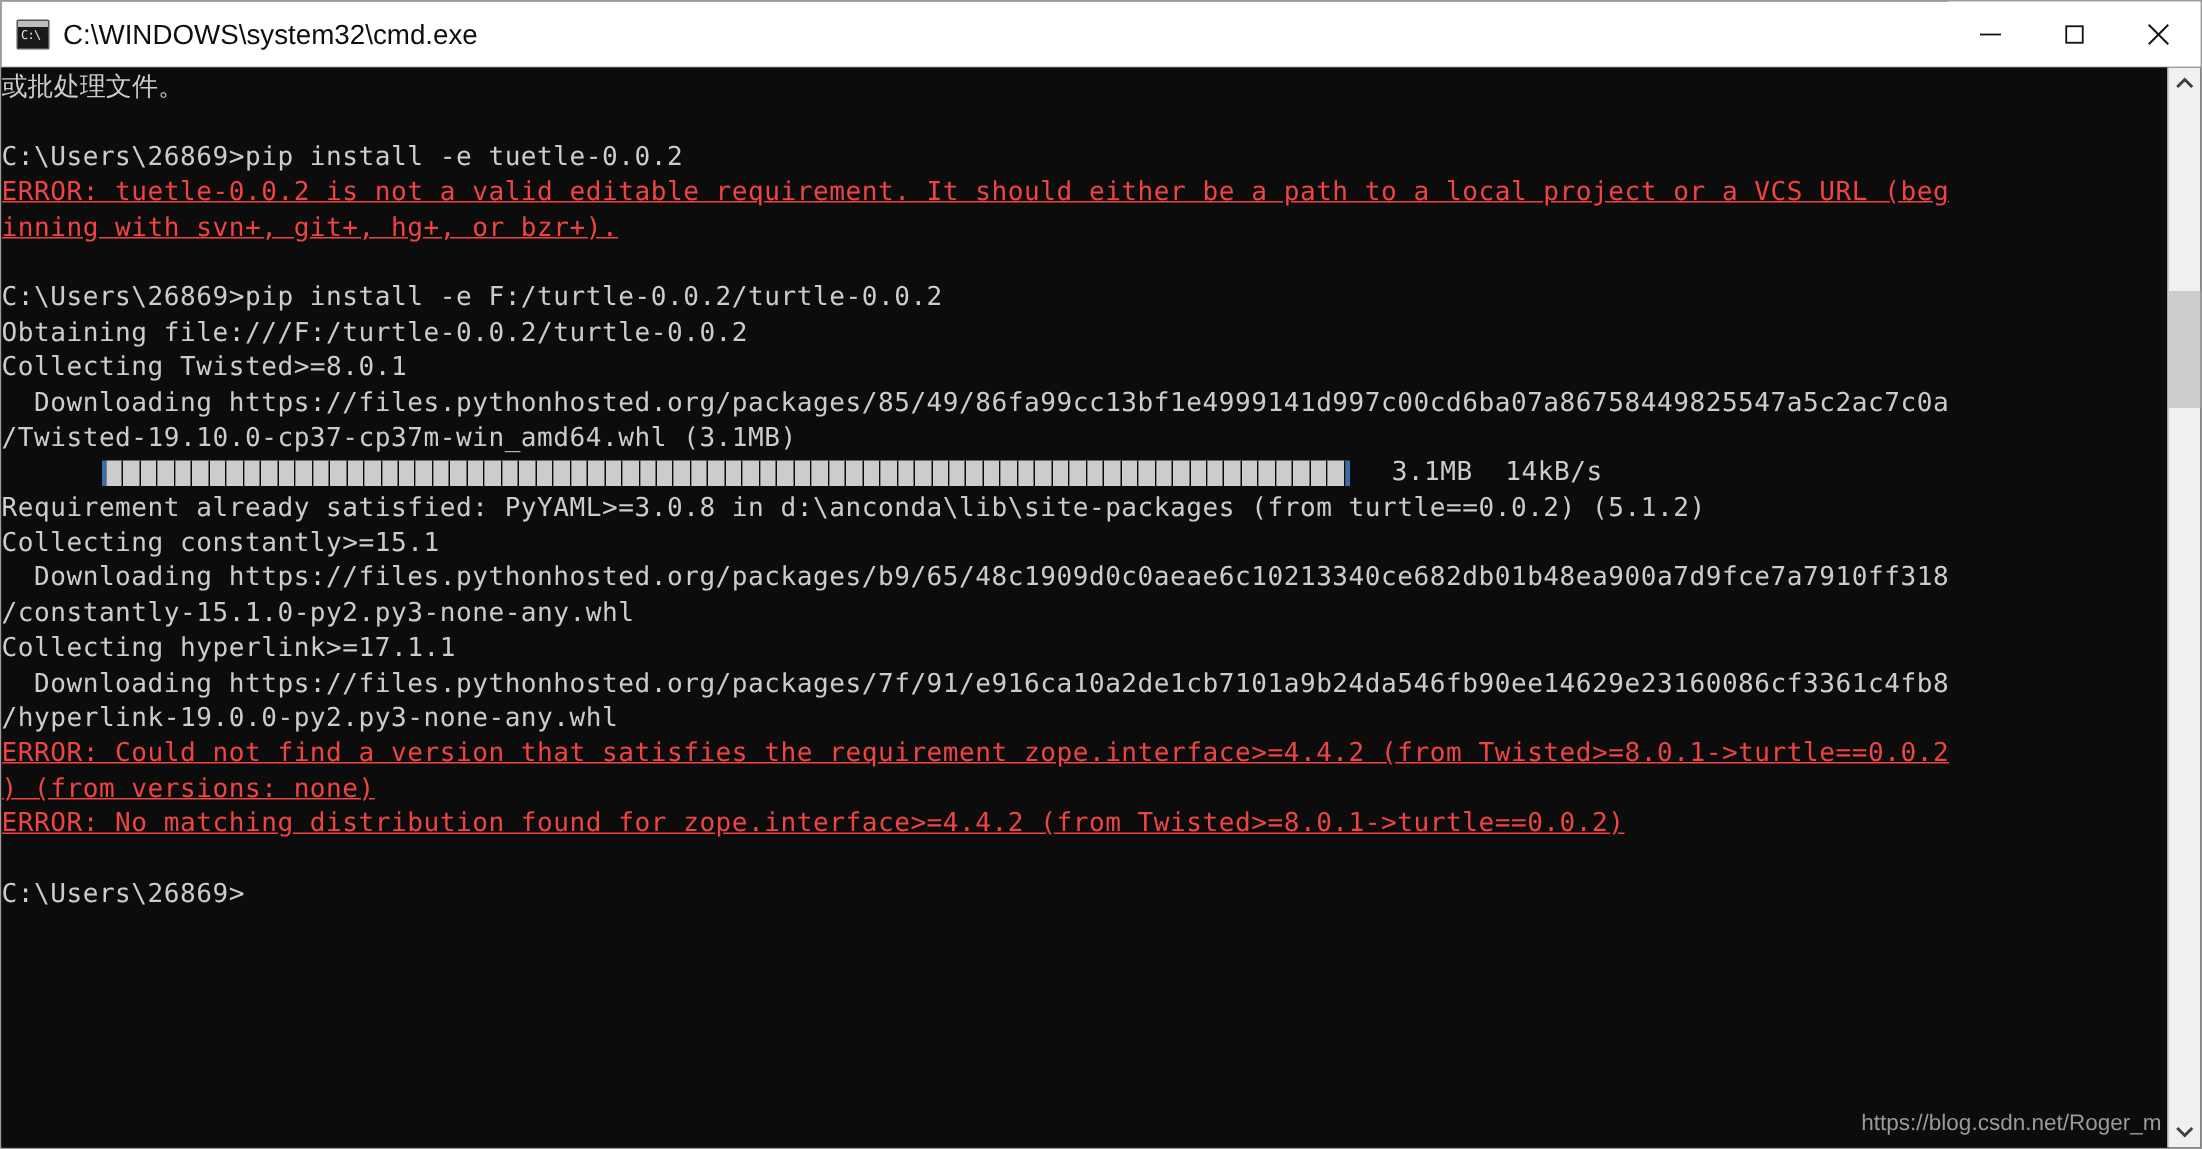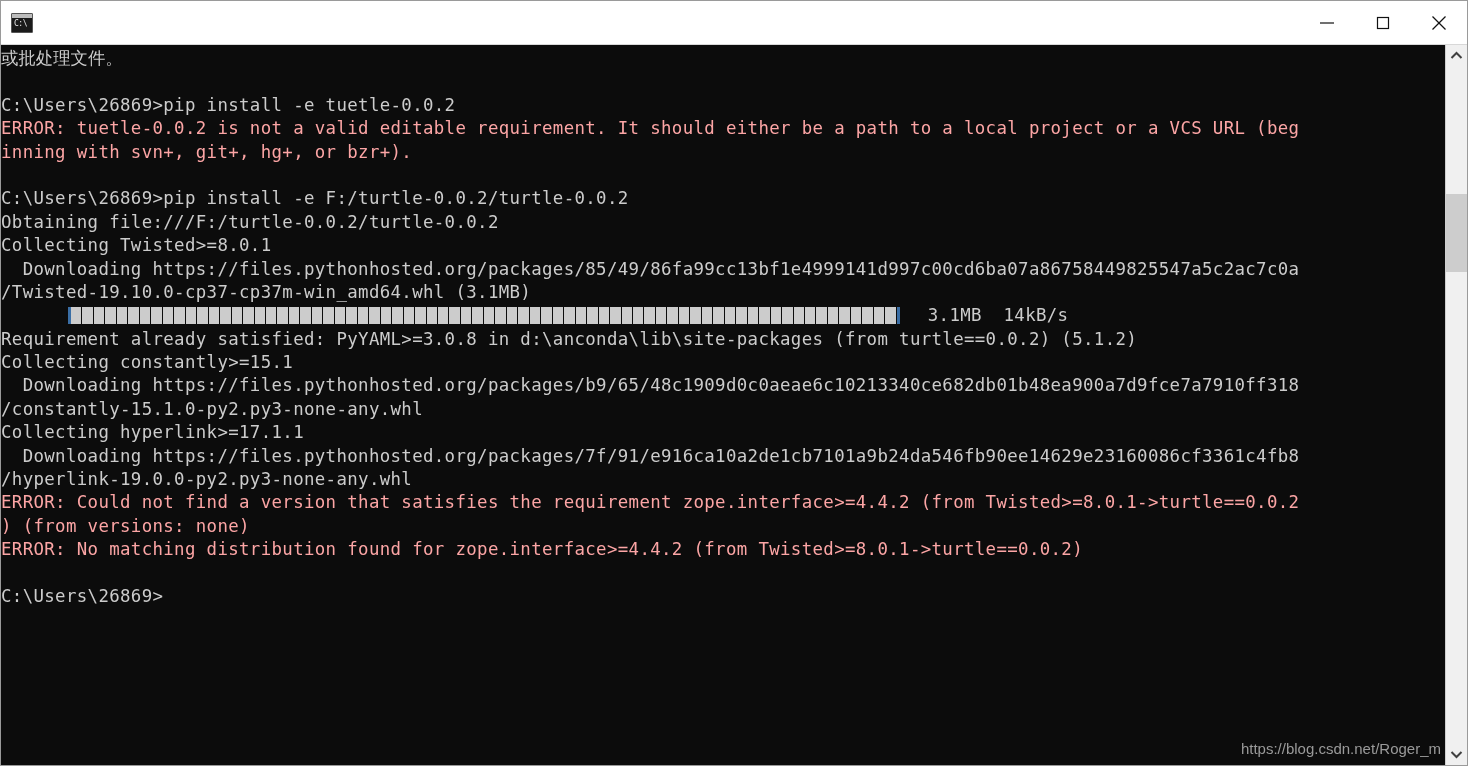--- a/index.html
+++ b/index.html
@@ -116,21 +116,21 @@
     white-space: pre;
     color: #cccccc;
     padding-top: 2px;
   }
   .line {
     height: 23.4px;
     white-space: pre;
     overflow: hidden;
   }
   .c-white { color: #cccccc; }
-  .c-red   { color: #fca5a5; }
+  .c-red   { color: #ef4444; text-decoration: underline; }
   .c-cjk   { font-family: "DejaVu Sans", sans-serif; letter-spacing: 0; }
 
   
   .progline {
     height: 23.4px;
     display: flex;
     align-items: center;
     font-family: "DejaVu Sans Mono", "Liberation Mono", monospace;
     font-size: 17.4px;
     color: #cccccc;
@@ -206,20 +206,21 @@
 <body>
 
 <div id="window">
 
   <div id="titlebar">
     <div id="titlebar-left">
       <div id="cmd-icon">
         <div class="bar"></div>
         <div class="prompt">C:\</div>
       </div>
+      <div id="window-title">C:\WINDOWS\system32\cmd.exe</div>
     </div>
     <div id="titlebar-buttons">
       <div class="winbtn">
         <svg width="22" height="22" viewBox="0 0 22 22" aria-hidden="true">
           <line x1="4" y1="11" x2="18" y2="11" stroke="#121212" stroke-width="1.2"></line>
         </svg>
       </div>
       <div class="winbtn">
         <svg width="22" height="22" viewBox="0 0 22 22" aria-hidden="true">
           <rect x="5.5" y="5.5" width="11" height="11" fill="none" stroke="#121212" stroke-width="1.2"></rect>

